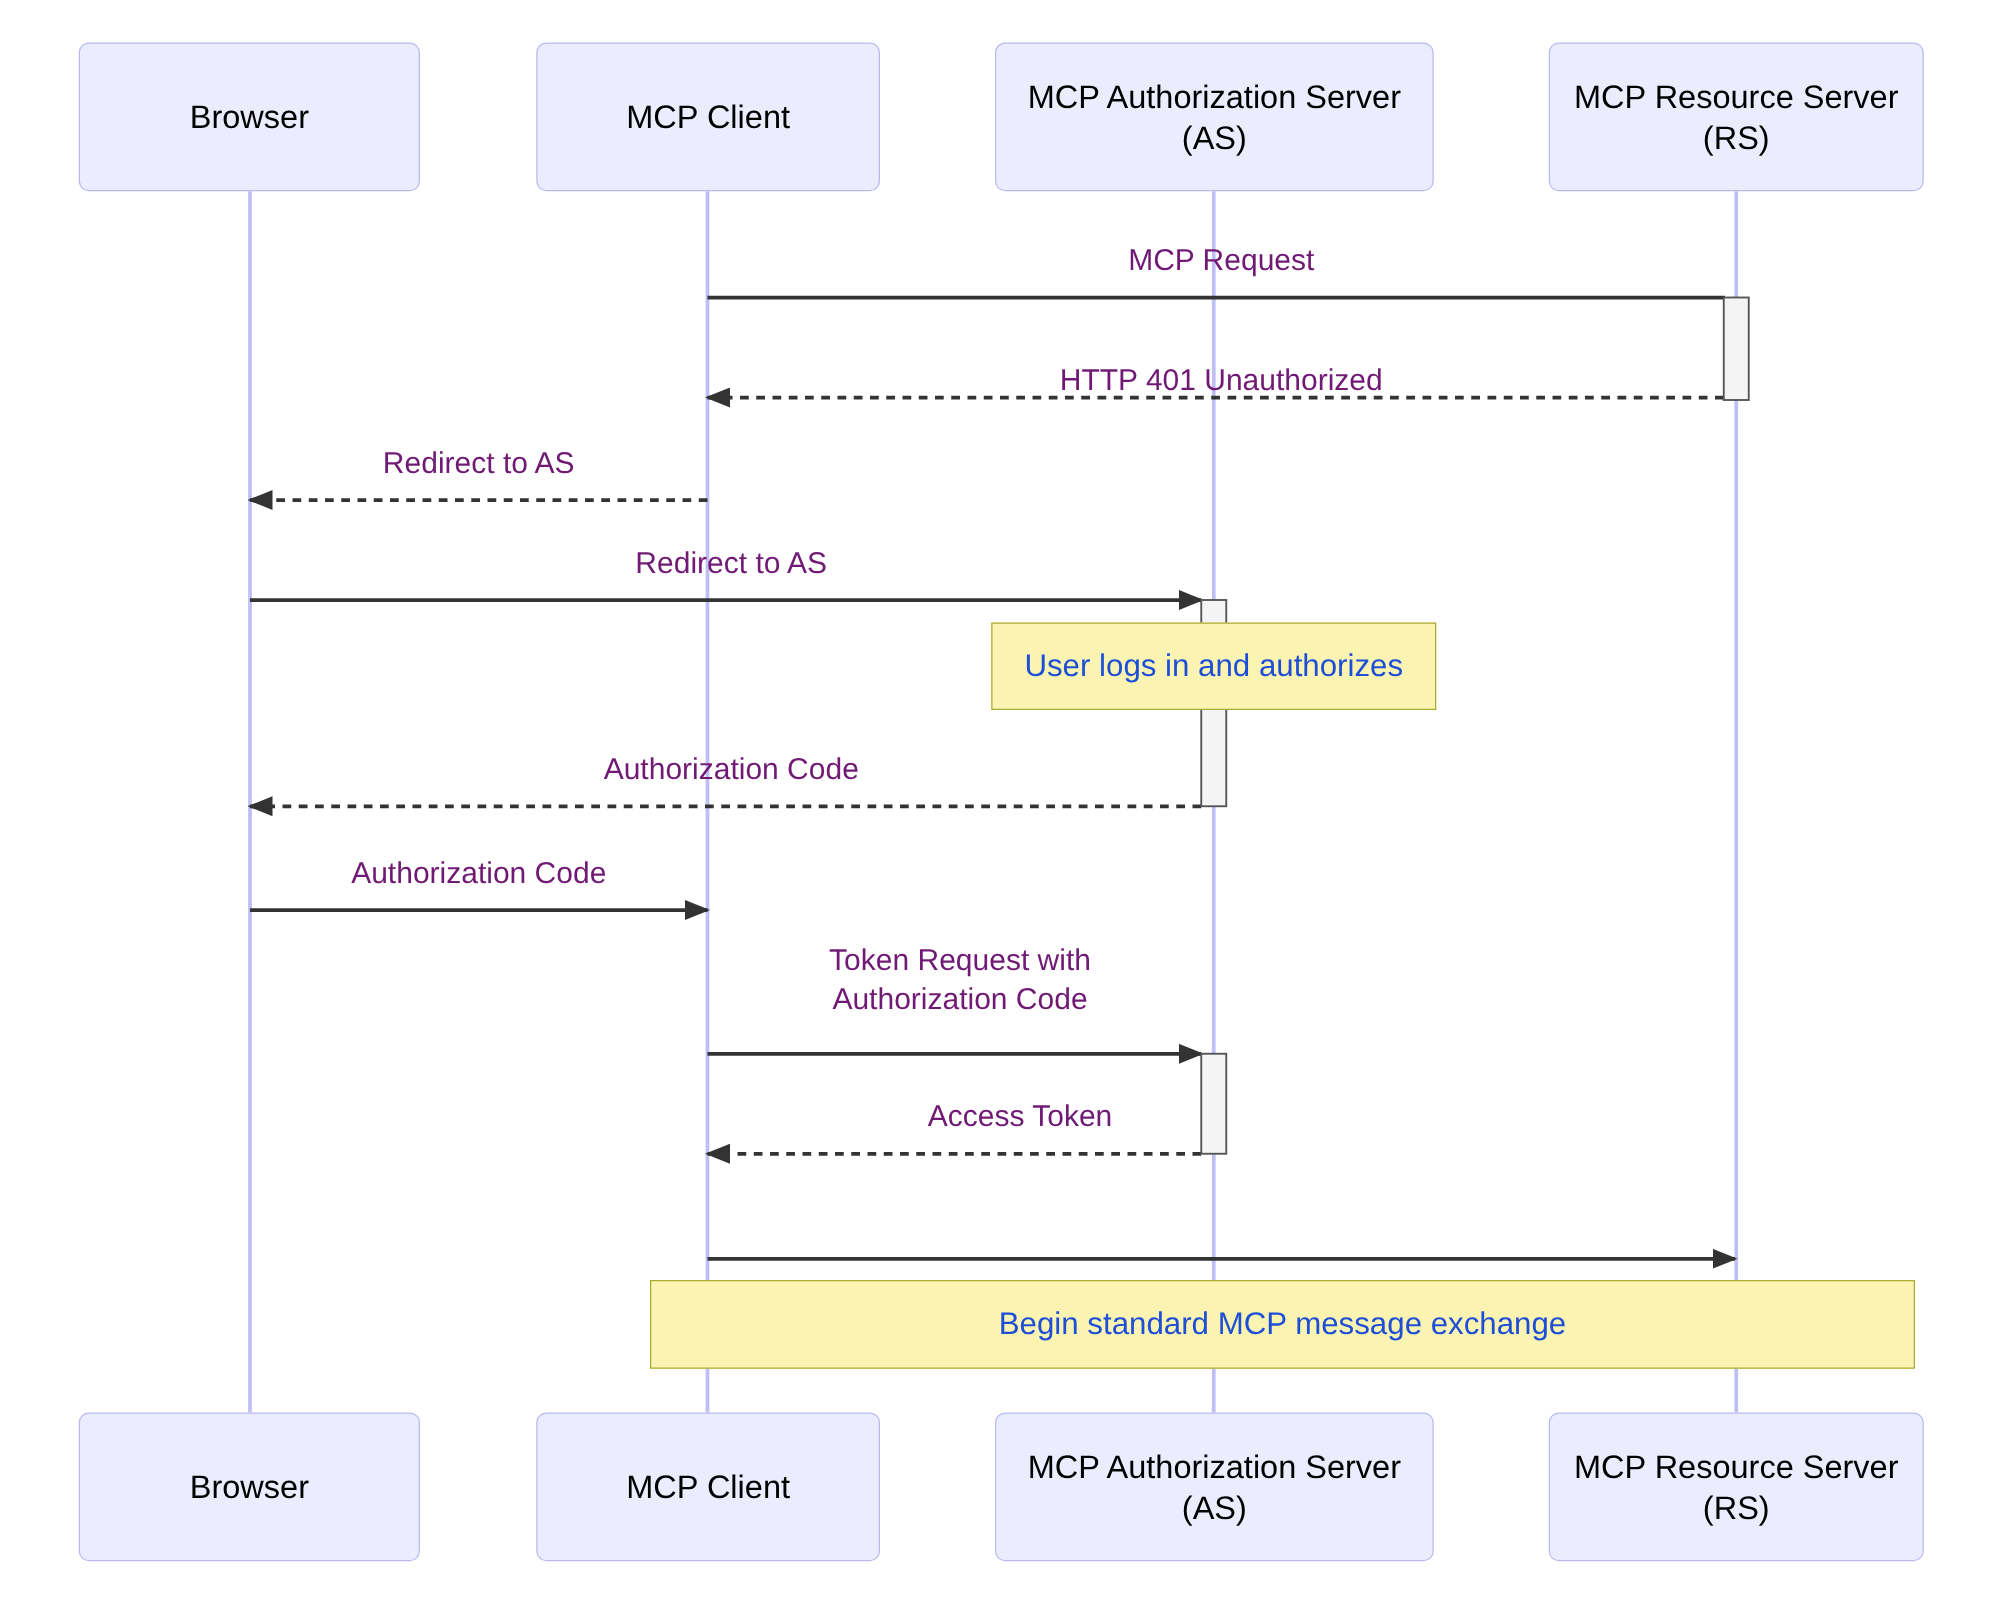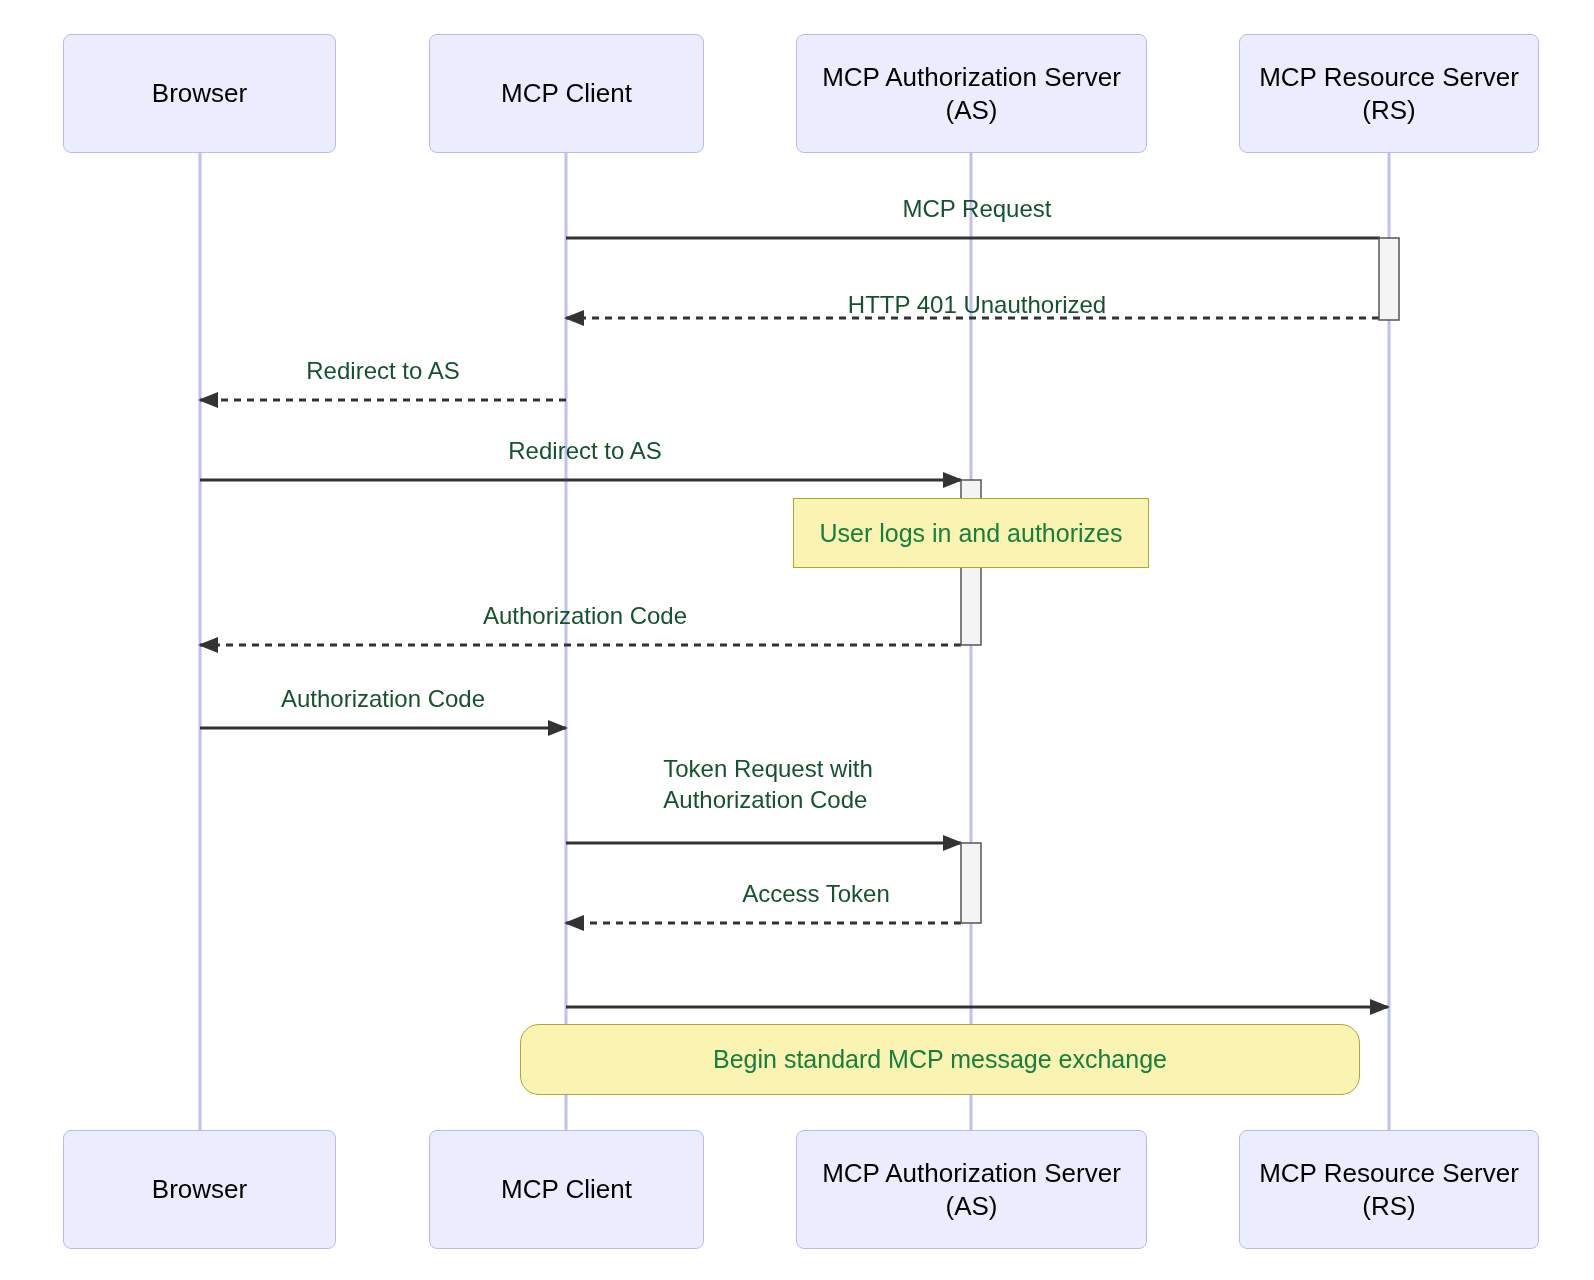--- a/index.html
+++ b/index.html
@@ -17,29 +17,29 @@
     background:var(--participant-fill,#ECECFF);
     border:1px solid var(--participant-border,#b9b9f0);
     border-radius:8px;
     font-size:26px;color:#000;
     text-align:center;white-space:pre-line;line-height:1.25;
     box-sizing:border-box;
   }
   .msg-label{
     position:absolute;
     transform:translateX(-50%);
-    font-size:24px;color:#14532d;
-    text-align:left;white-space:pre-line;line-height:1.3;
+    font-size:24px;color:#701a75;
+    text-align:center;white-space:pre-line;line-height:1.3;
   }
   .note{
     position:absolute;
     display:flex;align-items:center;justify-content:center;
     background:var(--note-fill,#fff5ad);
     border:1.5px solid var(--note-border,#aaaa33);
-    font-size:25px;color:#15803d;
+    font-size:25px;color:#1d4ed8;
     text-align:left;
     box-sizing:border-box;
   }
   .lifeline{stroke:var(--lifeline,#bfbff5);stroke-width:3;}
   .msg-line{stroke:var(--arrow,#333333);stroke-width:3;fill:none;}
   .msg-line.dashed{stroke-dasharray:7 6;}
   .activation{
     fill:var(--activation-fill,#f4f4f4);
     stroke:var(--activation-border,#555555);
     stroke-width:1.5;
@@ -95,15 +95,15 @@
   <div class="msg-label" style="left:977px; top:289px;">HTTP 401 Unauthorized</div>
   <div class="msg-label" style="left:383px; top:355px;">Redirect to AS</div>
   <div class="msg-label" style="left:585px; top:435px;">Redirect to AS</div>
   <div class="msg-label" style="left:585px; top:600px;">Authorization Code</div>
   <div class="msg-label" style="left:383px; top:683px;">Authorization Code</div>
   <div class="msg-label" style="left:768px; top:753px;">Token Request with
 Authorization Code</div>
   <div class="msg-label" style="left:768px; top:878px;margin-left:48px;">Access Token</div>
 
   <div class="note" style="left:793px; top:498px; width:356px; height:70px;">User logs in and authorizes</div>
-  <div class="note" style="left:520px; top:1024px; width:840px; height:71px;border-radius:19px;">Begin standard MCP message exchange</div>
+  <div class="note" style="left:520px; top:1024px; width:1012px; height:71px;">Begin standard MCP message exchange</div>
 
 </div>
 
 </body></html>

